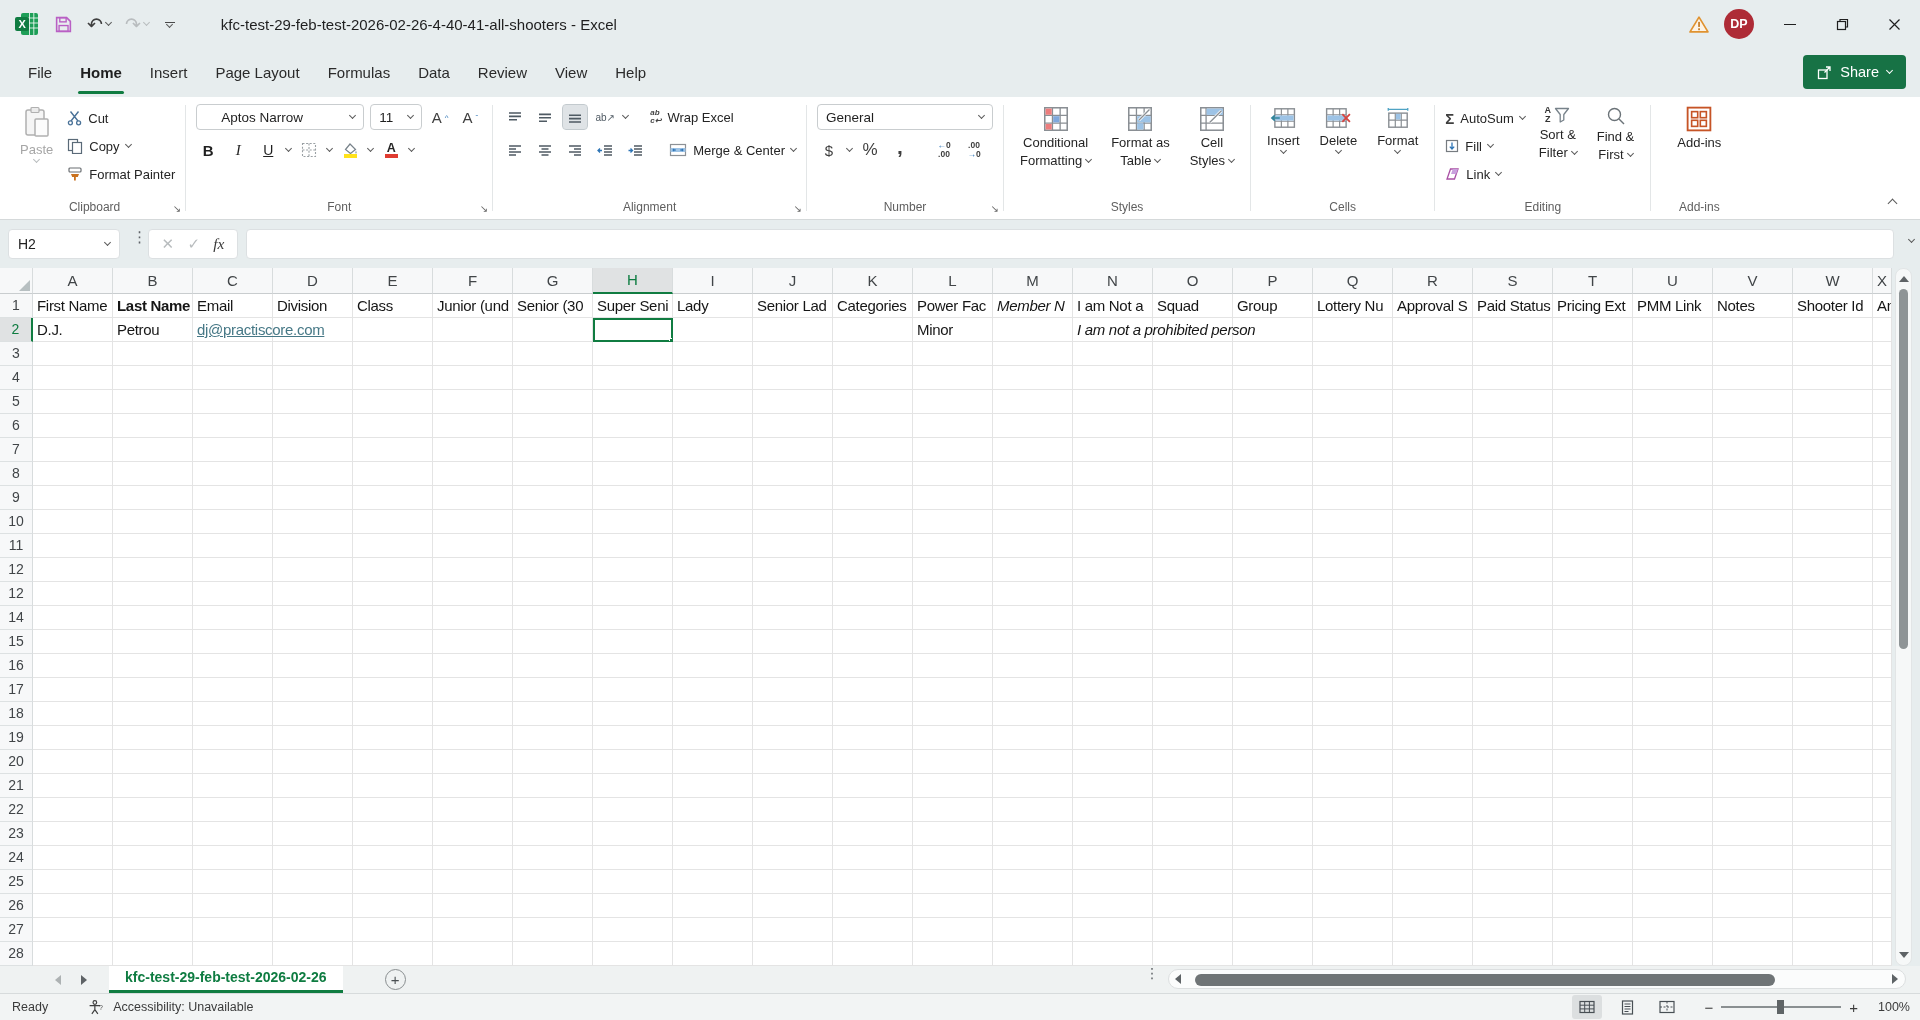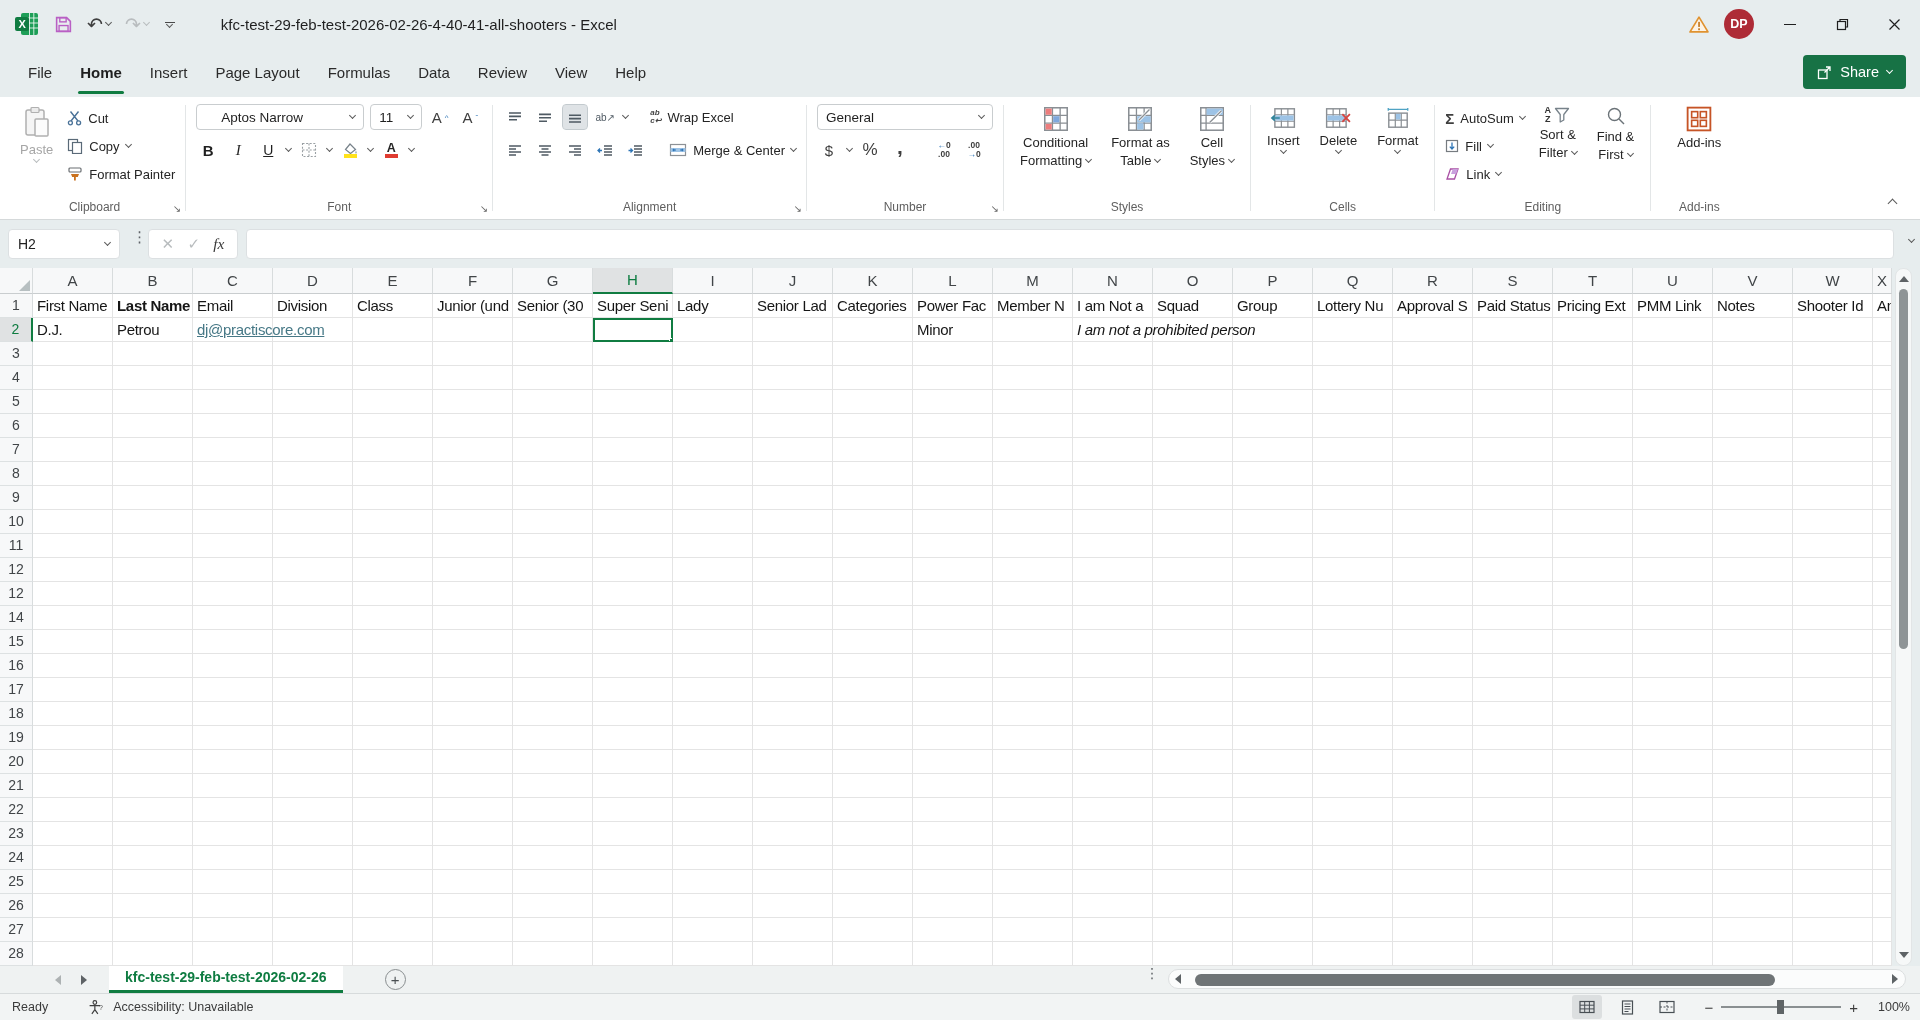--- a/index.html
+++ b/index.html
@@ -685,21 +685,21 @@
         <div class="cell" style="width: 80px;">Email</div>
         <div class="cell" style="width: 80px;">Division</div>
         <div class="cell" style="width: 80px;">Class</div>
         <div class="cell" style="width: 80px;">Junior (und</div>
         <div class="cell" style="width: 80px;">Senior (30</div>
         <div class="cell" style="width: 80px;">Super Seni</div>
         <div class="cell" style="width: 80px;">Lady</div>
         <div class="cell" style="width: 80px;">Senior Lad</div>
         <div class="cell" style="width: 80px;">Categories</div>
         <div class="cell" style="width: 80px;">Power Fac</div>
-        <div class="cell" style="width: 80px;">Member N</div>
+        <div class="cell" style="width: 80px; font-style: italic;">Member N</div>
         <div class="cell" style="width: 80px;">I am Not a</div>
         <div class="cell" style="width: 80px;">Squad</div>
         <div class="cell" style="width: 80px;">Group</div>
         <div class="cell" style="width: 80px;">Lottery Nu</div>
         <div class="cell" style="width: 80px;">Approval S</div>
         <div class="cell" style="width: 80px;">Paid Status</div>
         <div class="cell" style="width: 80px;">Pricing Ext</div>
         <div class="cell" style="width: 80px;">PMM Link</div>
         <div class="cell" style="width: 80px;">Notes</div>
         <div class="cell" style="width: 80px;">Shooter Id</div>

